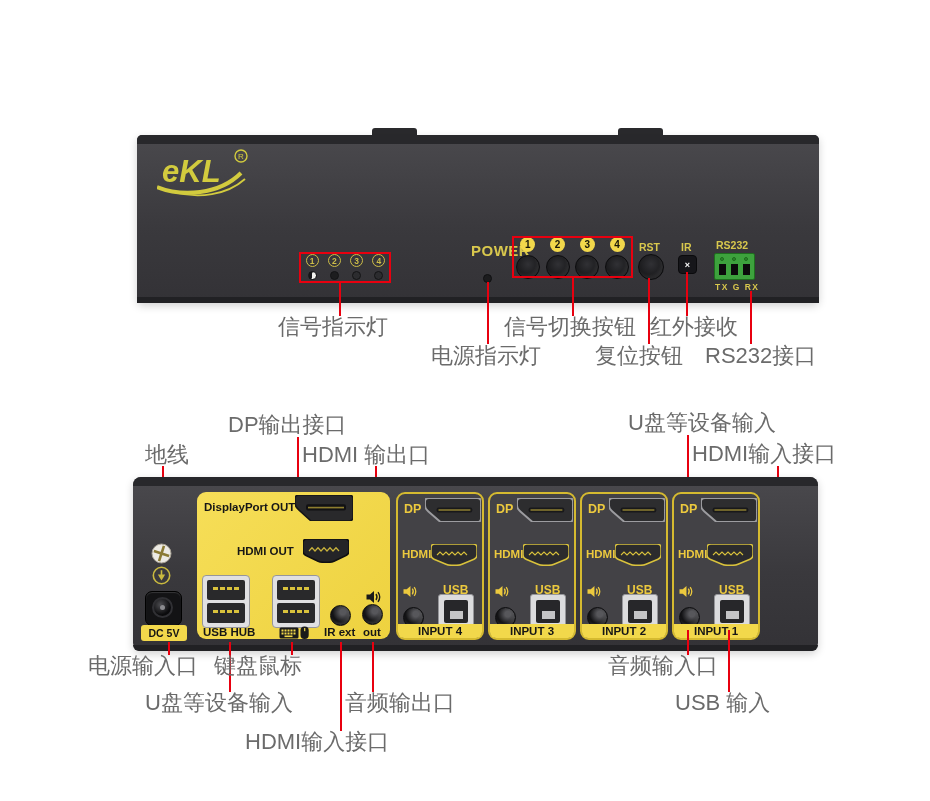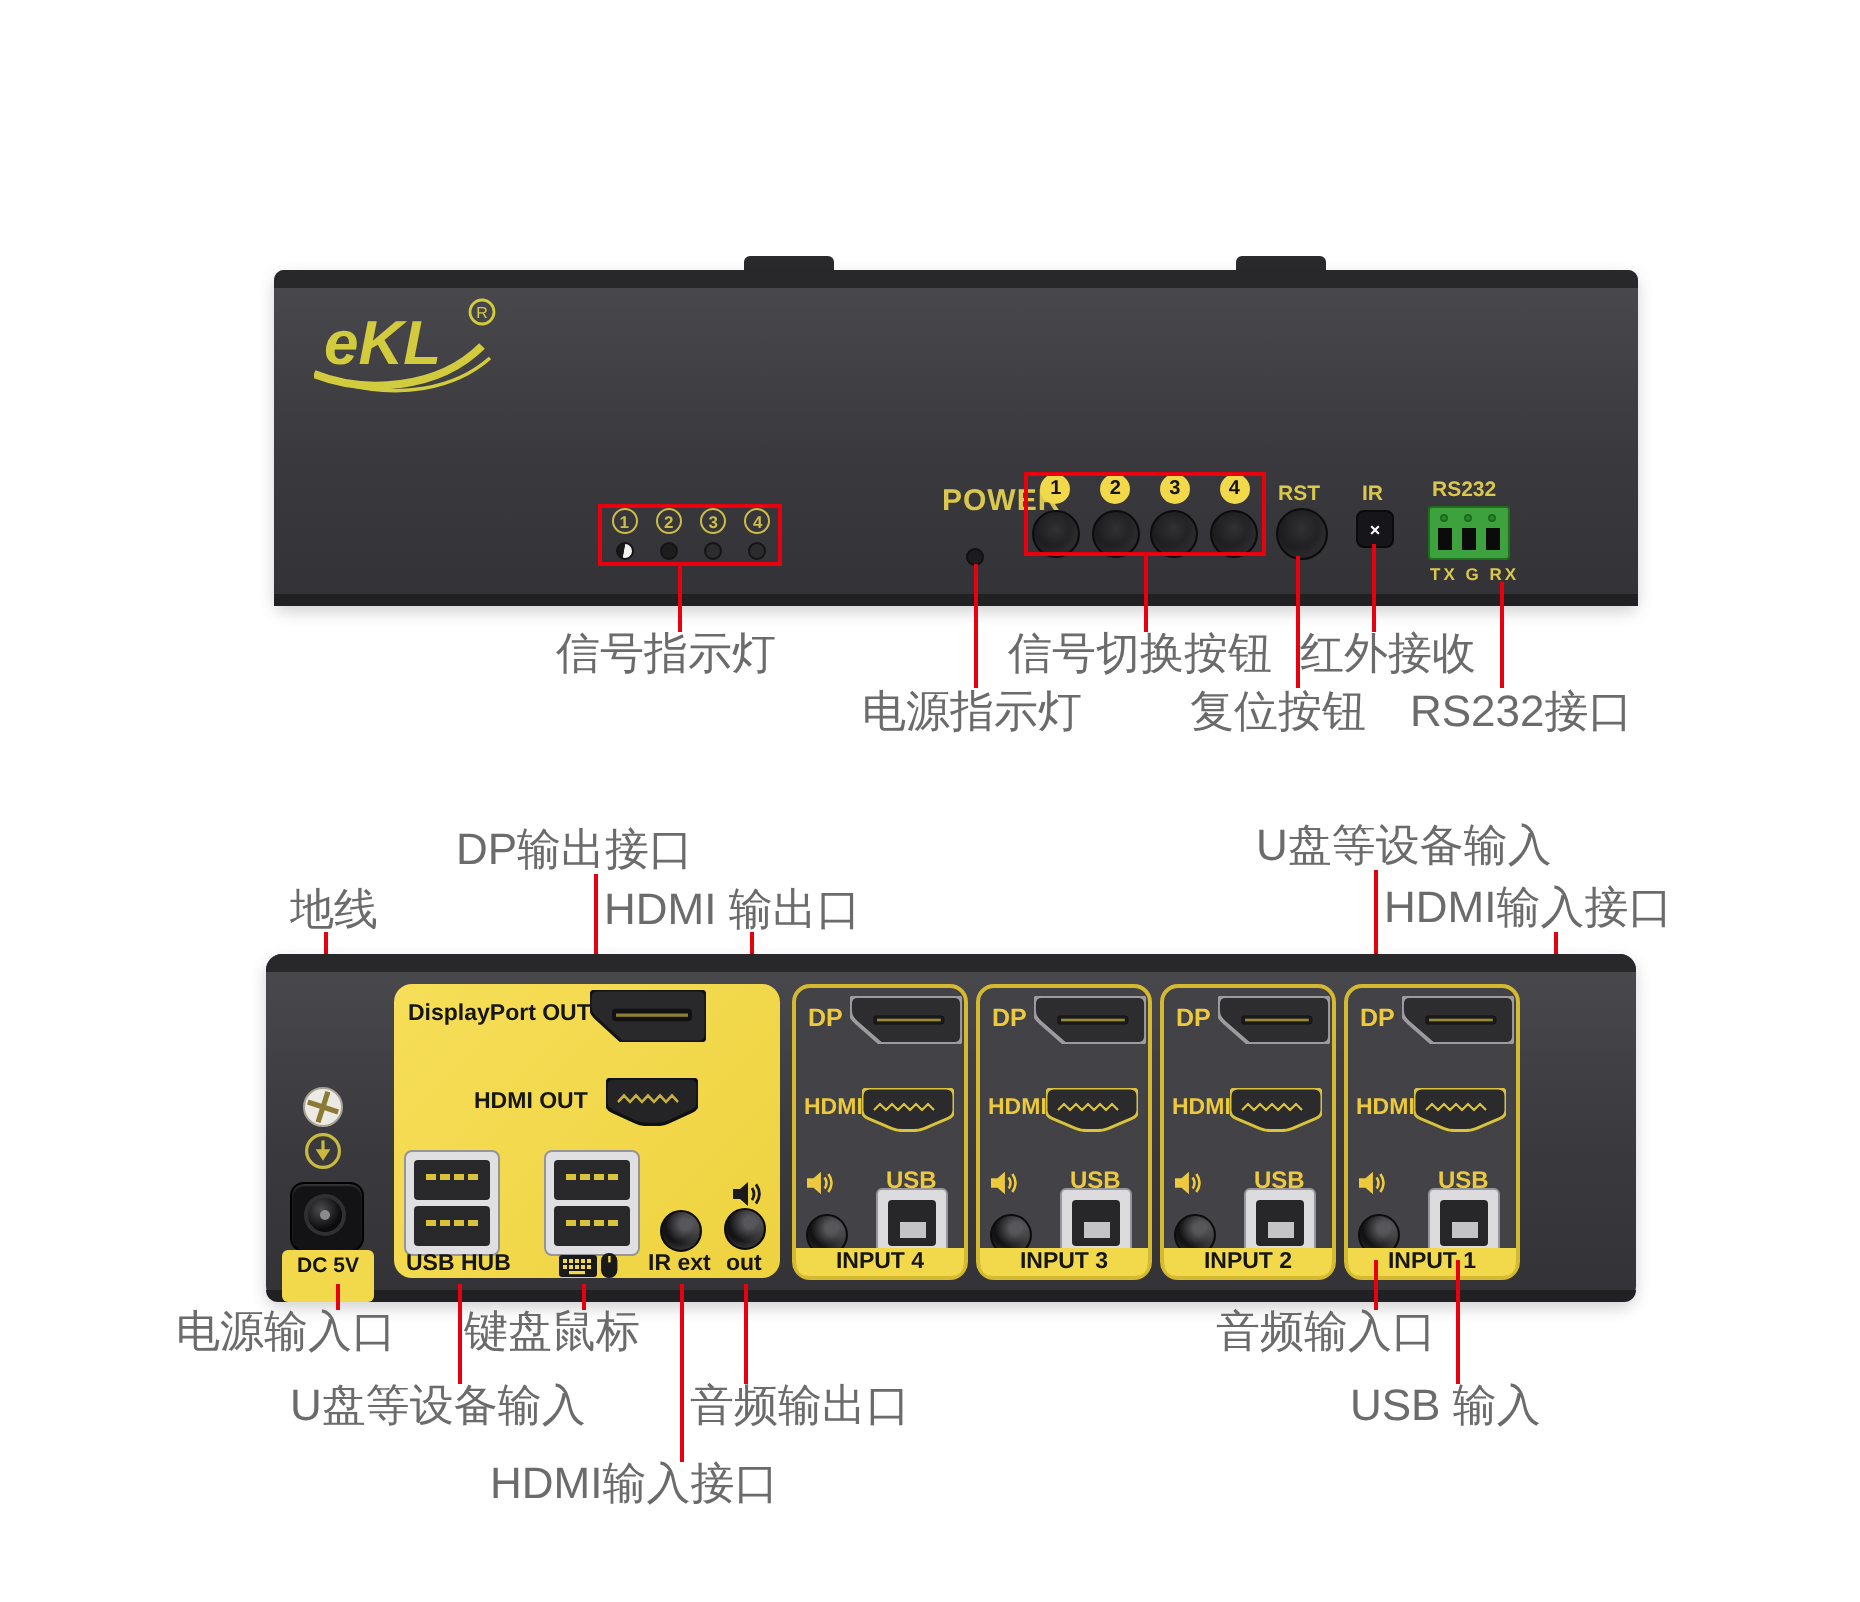--- a/index.html
+++ b/index.html
@@ -49,21 +49,21 @@
   .usba{position:absolute;width:48px;height:53px;background:#e0e0e2;border:1px solid #96969a;border-radius:4px;
         box-sizing:border-box;padding:4px;display:flex;flex-direction:column;justify-content:space-between;}
   .usba .port{height:20px;background:#29292b;border-radius:2px;position:relative;}
   .usba .pins{position:absolute;top:7px;left:6px;right:6px;display:flex;justify-content:space-between;}
   .usba .pins i{width:5px;height:2.5px;background:#d9c23c;}
   .dcjack{position:absolute;width:35px;height:33px;background:#131315;border-radius:7px;border:1px solid #000;
           box-shadow:inset 0 1px 1px rgba(255,255,255,.15);}
   .dcjack .ring{position:absolute;left:6px;top:5px;width:21px;height:21px;border-radius:50%;
           background:radial-gradient(circle at 38% 34%,#4c4c50,#0b0b0d 65%);border:2px solid #303034;box-sizing:border-box;}
   .dcjack .pin{position:absolute;left:14px;top:13px;width:5px;height:5px;border-radius:50%;background:#8b8b8f;}
-  .dclabel{position:absolute;left:141px;top:625px;width:46px;height:26px;background:#f2d84b;border-radius:3px;
+  .dclabel{position:absolute;left:141px;top:625px;width:46px;height:16px;background:#f2d84b;border-radius:3px;
            color:#141414;font-size:10.5px;font-weight:bold;text-align:center;line-height:16px;}
   
   .inp{position:absolute;top:492px;width:88px;height:148px;box-sizing:border-box;border:2px solid #d5ba30;
        border-radius:9px;background:#434246;}
   .inp .strip{position:absolute;left:0;right:0;bottom:0;height:14px;background:#f2d84b;border-radius:0 0 6px 6px;
        color:#161616;font-weight:bold;font-size:11.5px;text-align:center;line-height:14px;}
   .iny{position:absolute;color:#ecc93e;font-weight:bold;white-space:nowrap;}
   .usbb{position:absolute;width:36px;height:35px;background:#dcdcde;border:1px solid #96969a;border-radius:3px;box-sizing:border-box;}
   .usbb .in{position:absolute;left:5px;top:5px;width:24px;height:23px;background:#27272a;border-radius:2px;}
   .usbb .tab{position:absolute;left:5.5px;top:11px;width:13px;height:8px;background:#c4c4c6;}
@@ -392,20 +392,20 @@
 
   <div class="vline" style="left:168px;top:642px;height:13px;"></div>
   <div class="vline" style="left:229px;top:642px;height:50px;"></div>
   <div class="vline" style="left:291px;top:642px;height:13px;"></div>
   <div class="vline" style="left:340px;top:642px;height:89px;"></div>
   <div class="vline" style="left:372px;top:642px;height:50px;"></div>
   <div class="vline" style="left:687px;top:630px;height:25px;"></div>
   <div class="vline" style="left:728px;top:630px;height:62px;"></div>
 
   <div class="ann" style="left:88px;top:654px;">电源输入口</div>
-  <div class="ann" style="left:232px;top:654px;">键盘鼠标</div>
+  <div class="ann" style="left:214px;top:654px;">键盘鼠标</div>
   <div class="ann" style="left:608px;top:654px;">音频输入口</div>
   <div class="ann" style="left:145px;top:691px;">U盘等设备输入</div>
   <div class="ann" style="left:345px;top:691px;">音频输出口</div>
   <div class="ann" style="left:675px;top:691px;">USB 输入</div>
   <div class="ann" style="left:245px;top:730px;">HDMI输入接口</div>
 
 </div>
 
 </body></html>

